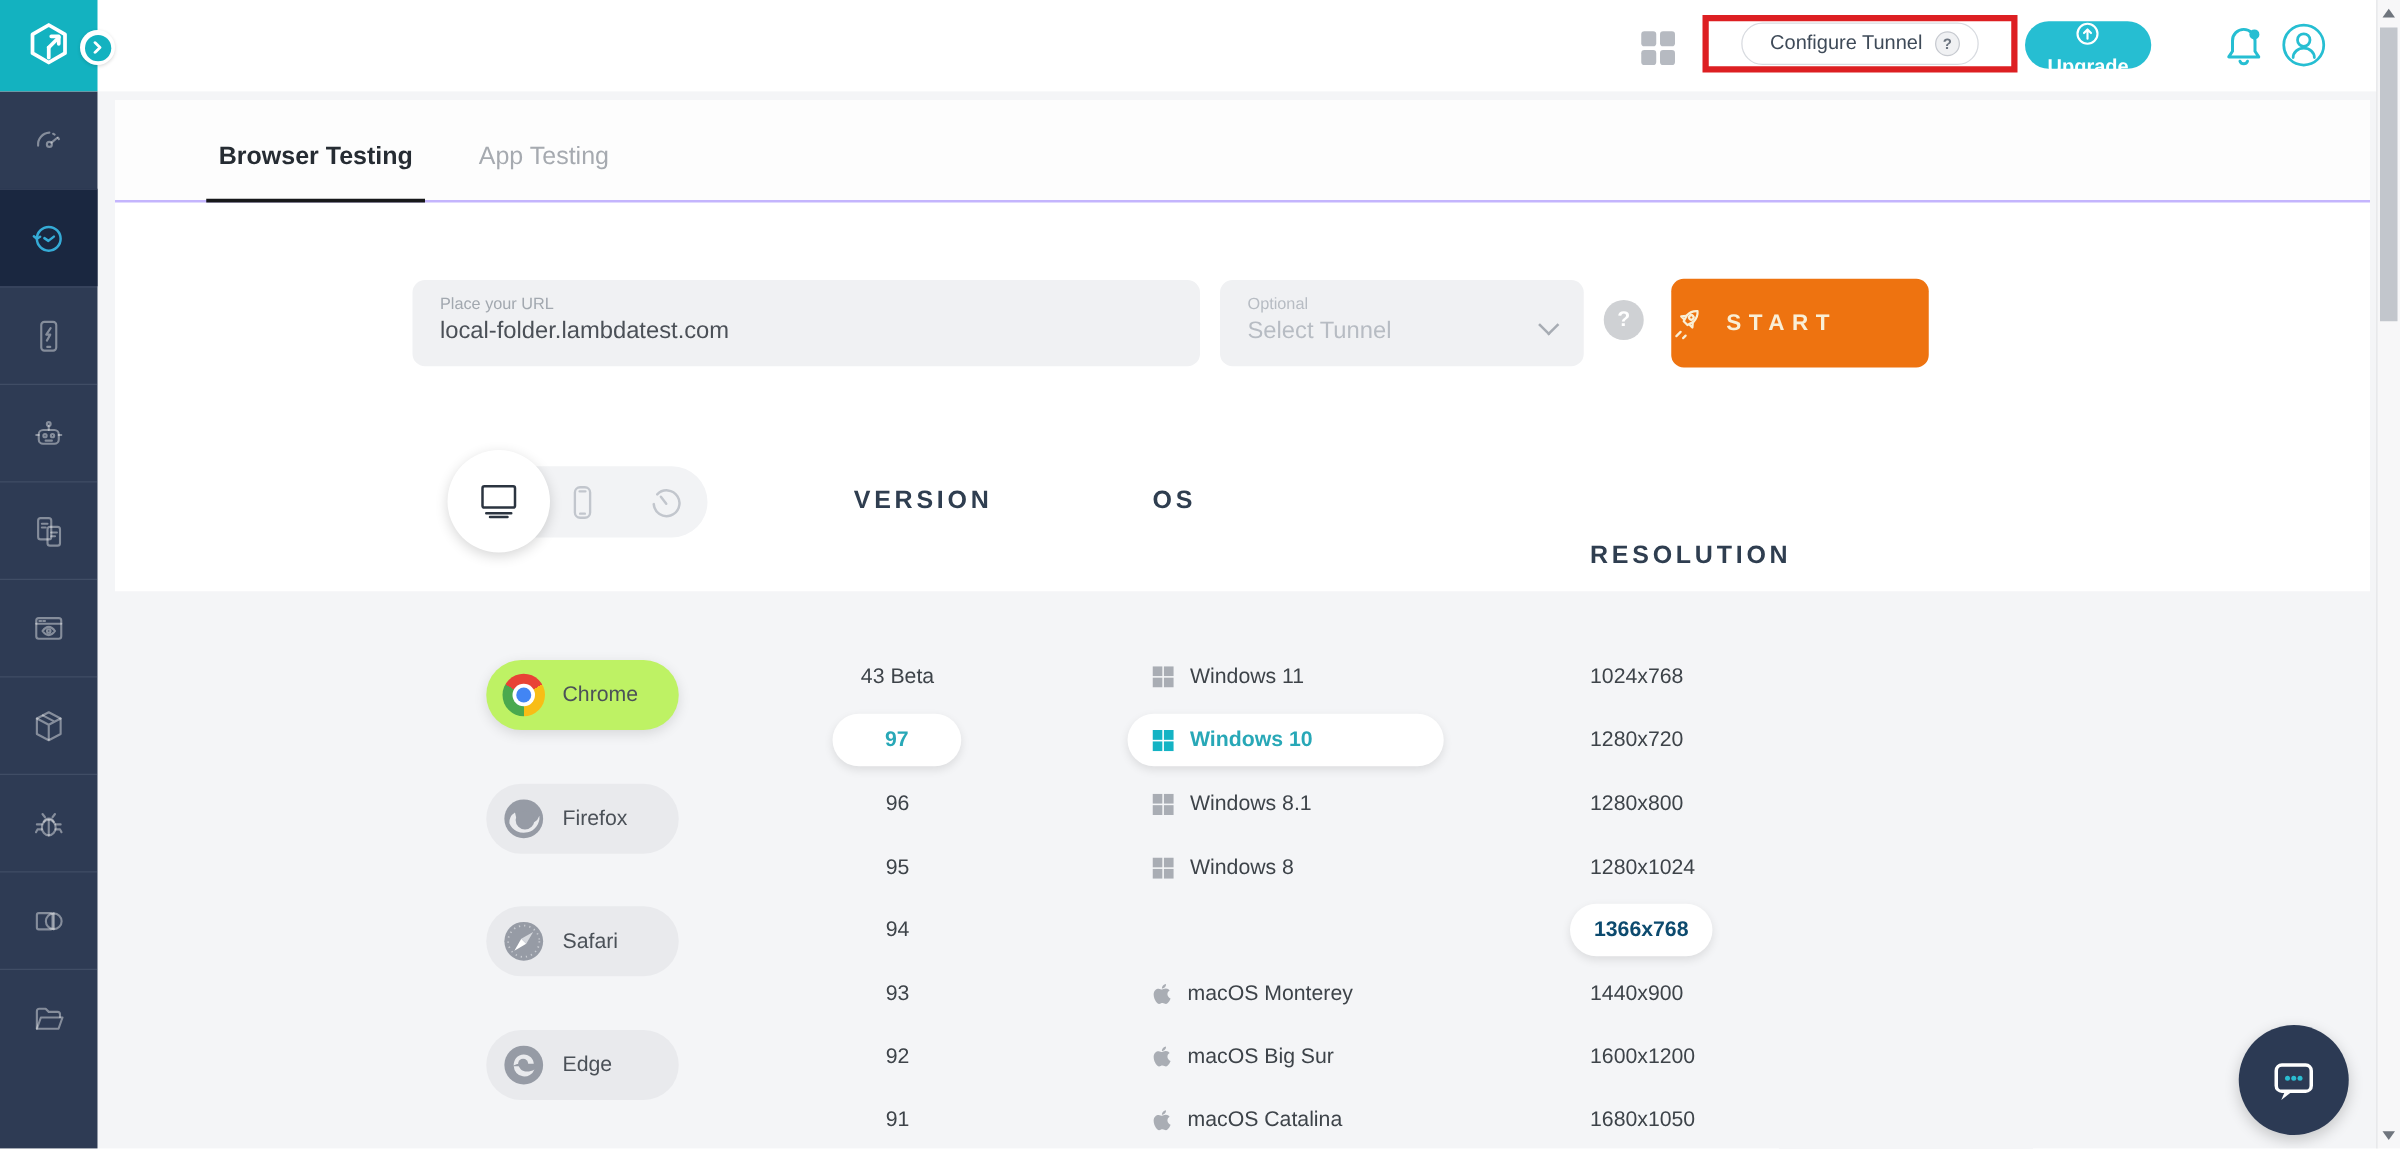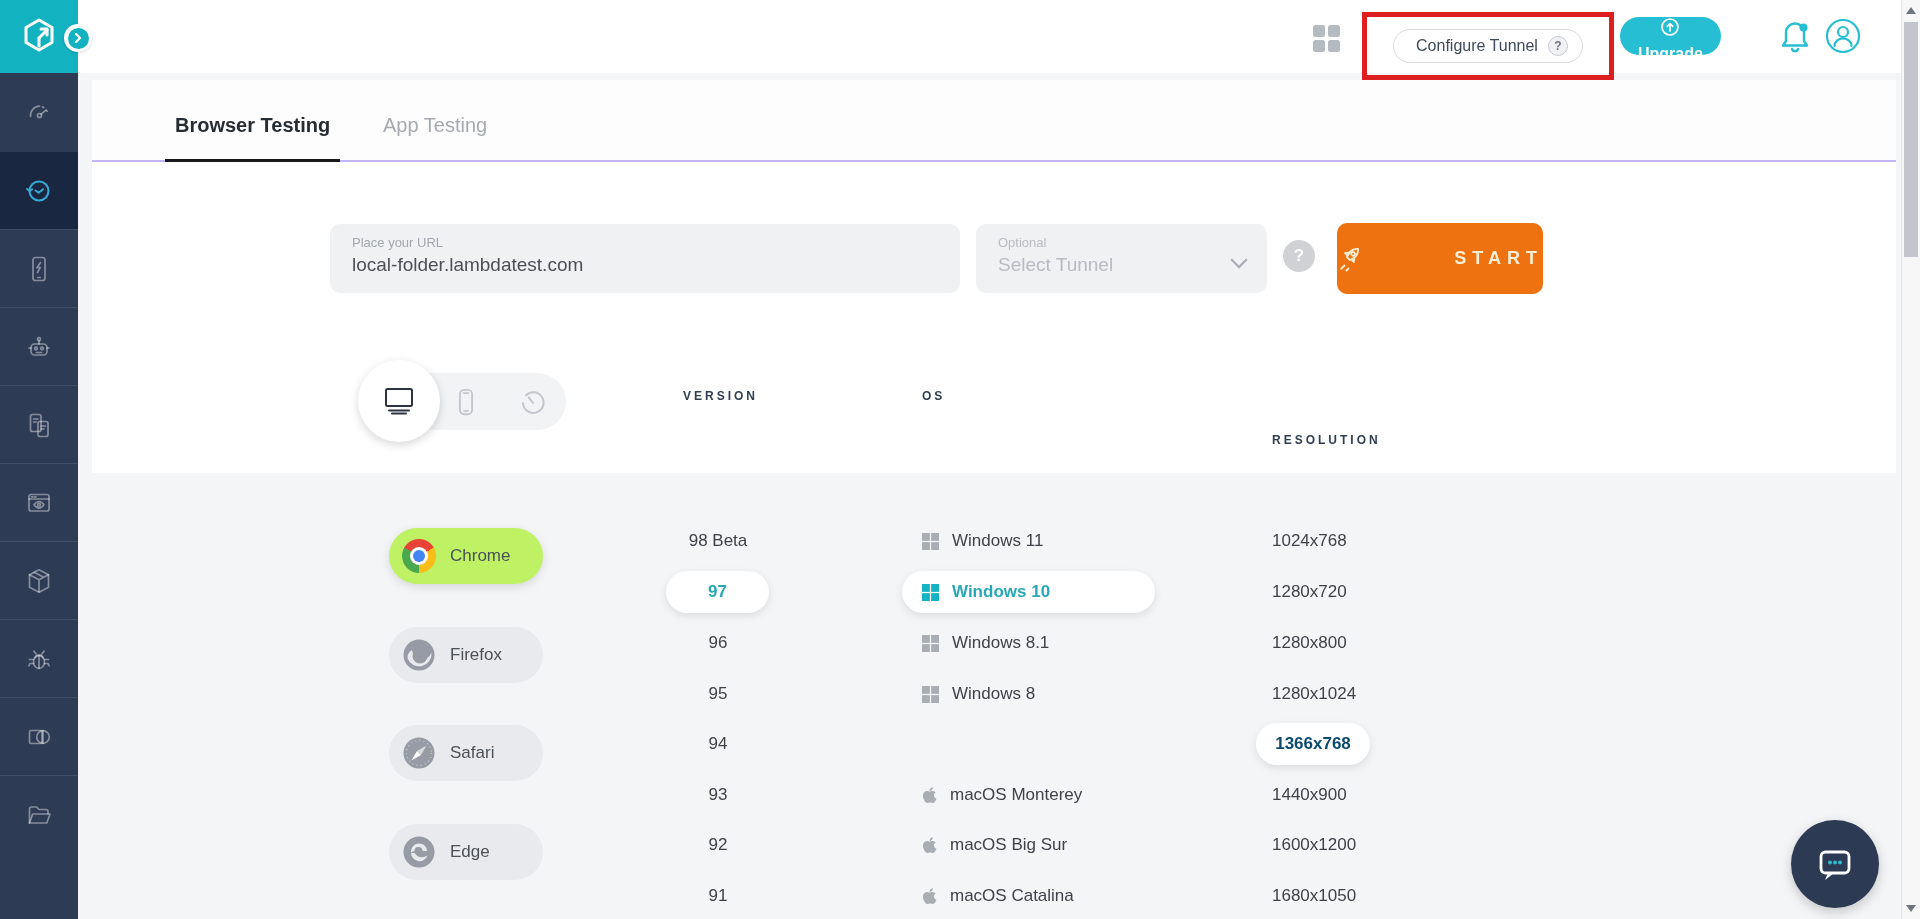--- a/index.html
+++ b/index.html
@@ -7,21 +7,21 @@
   body { font-family:"Liberation Sans", sans-serif; }
   .screen { position:relative; width:1920px; height:919px; background:#ffffff; overflow:hidden; }
 
   
   .header { position:absolute; left:0; top:0; width:1920px; height:73px; background:#ffffff; z-index:30; }
   .logo-sq { position:absolute; left:0; top:0; width:78px; height:73px; background:#13b2c0; display:flex; align-items:center; justify-content:center; }
   .collapse-btn { position:absolute; left:64px; top:24px; width:28px; height:28px; border-radius:50%; background:#ffffff; border:none; display:flex; align-items:center; justify-content:center; cursor:pointer; box-shadow:0 1px 3px rgba(0,0,0,.15); }
   .collapse-inner { width:21px; height:21px; border-radius:50%; background:#13b2c0; display:flex; align-items:center; justify-content:center; }
   .grid-icon { position:absolute; left:1313px; top:25px; width:27px; height:27px; display:grid; grid-template-columns:12px 12px; grid-template-rows:12px 12px; gap:3px; cursor:pointer; }
   .grid-icon span { background:#b6bac1; border-radius:2.5px; }
-  .annotation-box { position:absolute; left:1362px; top:12px; width:252px; height:68px; border:5px solid #dd1f22; display:flex; align-items:center; justify-content:center; z-index:5; }
+  .annotation-box { position:absolute; left:1362px; top:12px; width:252px; height:46px; border:5px solid #dd1f22; display:flex; align-items:center; justify-content:center; z-index:5; }
   .tunnel-pill { height:34px; padding:0 14px 0 22px; background:#ffffff; border:1px solid #d8dbe0; border-radius:17px; display:flex; align-items:center; gap:10px; font-size:16px; color:#3e4a58; cursor:pointer; }
   .q-badge { width:20px; height:20px; border-radius:50%; background:#f0f1f3; border:1px solid #c7cad0; color:#6d7580; font-size:12px; font-weight:bold; display:flex; align-items:center; justify-content:center; }
   .upgrade-btn { position:absolute; left:1620px; top:17px; height:38px; padding:0 18px; background:#26bed2; border:none; border-radius:19px; display:flex; align-items:center; gap:8px; color:#ffffff; font-size:16px; font-weight:bold; cursor:pointer;flex-direction:column; }
   .bell-btn { position:absolute; left:1776px; top:16px; width:40px; height:40px; background:none; border:none; cursor:pointer; }
   .avatar-btn { position:absolute; left:1824px; top:17px; width:38px; height:38px; background:none; border:none; cursor:pointer; }
 
   
   .sidebar { position:absolute; left:0; top:73px; width:78px; height:846px; background:#2e3b54; z-index:20; }
   .side-item { width:78px; height:78px; display:flex; align-items:center; justify-content:center; color:rgba(255,255,255,.42); cursor:pointer; border-top:1px solid rgba(150,162,184,.18); }
   .side-item:first-child { border-top:none; }
@@ -39,30 +39,30 @@
   .tab-underline { position:absolute; left:73px; bottom:-2px; width:175px; height:3px; background:#17181a; }
 
   .url-field { position:absolute; left:238px; top:144px; width:630px; height:69px; background:#f0f1f3; border-radius:10px; padding:11px 22px; cursor:text; }
   .field-label { font-size:13px; color:#a2a8af; display:block; }
   .url-value { font-size:19px; color:#4b5057; margin-top:4px; display:block; }
   .tunnel-select { position:absolute; left:884px; top:144px; width:291px; height:69px; background:#f0f1f3; border-radius:10px; padding:11px 22px; cursor:pointer; }
   .tunnel-select .field-label { color:#b7bcc3; }
   .select-placeholder { font-size:19px; color:#b7bcc3; margin-top:4px; display:block; }
   .select-chevron { position:absolute; right:22px; top:30px; width:12px; height:12px; border-left:2px solid #a7acb3; border-bottom:2px solid #a7acb3; transform:rotate(-45deg); }
   .help-circle { position:absolute; left:1191px; top:160px; width:32px; height:32px; border-radius:50%; background:#cfd1d4; color:#ffffff; font-size:17px; font-weight:bold; display:flex; align-items:center; justify-content:center; cursor:pointer; border:none; }
-  .start-btn { position:absolute; left:1245px; top:143px; width:206px; height:71px; background:#ee7310; border:none; border-radius:10px; display:flex; align-items:center; justify-content:space-between; gap:14px; cursor:pointer; }
+  .start-btn { position:absolute; left:1245px; top:143px; width:206px; height:71px; background:#ee7310; border:none; border-radius:10px; display:flex; align-items:center; justify-content:flex-start; gap:14px; cursor:pointer; }
   .start-label { color:#f9efd6; font-size:18px; font-weight:bold; letter-spacing:6px; }
 
   .device-toggle { position:absolute; left:269px; top:293px; width:205px; height:57px; background:#f2f3f5; border-radius:29px; }
   .toggle-active-circle { position:absolute; left:-3px; top:-13px; width:82px; height:82px; border-radius:50%; background:#ffffff; box-shadow:0 3px 10px rgba(0,0,0,.16); display:flex; align-items:center; justify-content:center; cursor:pointer; z-index:3; }
   .toggle-opt { position:absolute; top:13px; width:32px; height:32px; display:flex; align-items:center; justify-content:center; cursor:pointer; }
   .toggle-phone { left:89px; }
   .toggle-timer { left:156px; }
 
-  .col-header { position:absolute; top:309px; font-size:12px; font-weight:bold; letter-spacing:3px; color:#2f3e50; }
+  .col-header { position:absolute; top:309px; font-size:20px; font-weight:bold; letter-spacing:3px; color:#2f3e50; }
   .col-version { left:591px; }
   .col-os { left:830px; }
   .col-resolution { left:1180px;margin-top:44px; }
 
   
   .browser-pill { position:absolute; left:389px; width:154px; height:56px; border-radius:28px; background:#e9eaed; display:flex; align-items:center; padding-left:13px; gap:14px; cursor:pointer; }
   .browser-pill.selected { background:#bef264; box-shadow:0 3px 10px rgba(0,0,0,.12); }
   .browser-label { font-size:17px; color:#4b5158; }
   .blogo { width:34px; height:34px; border-radius:50%; position:relative; flex:0 0 auto; }
   .chrome-logo { background:conic-gradient(from -60deg, #e84336 0 120deg, #f8bd16 120deg 240deg, #4aa94e 240deg 360deg); }
@@ -354,21 +354,21 @@
       <svg width="34" height="34" viewBox="0 0 34 34">
         <circle cx="17" cy="17" r="15.5" fill="#969ba5"></circle>
         <path d="M9 18a8.5 8.5 0 0 0 16.5 2.5C21 23.5 14 22.5 13.5 18z" fill="#e9eaed"></path>
         <path d="M9 18c-.5-5 3-9.5 8-9.5 4.5 0 8 3.5 8 7.5H13.5c-.3 0-4.5.5-4.5 2z" fill="#e9eaed"></path>
         <circle cx="16.5" cy="16" r="4" fill="#969ba5"></circle>
       </svg>
     </span>
     <span class="browser-label">Edge</span>
   </div>
 
-  <div class="vrow" style="top:520px">98 Beta</div>
+  <div class="vrow" style="top:520px">43 Beta</div>
   <div class="vrow selected" style="top:571px">97</div>
   <div class="vrow" style="top:622px">96</div>
   <div class="vrow" style="top:673px">95</div>
   <div class="vrow" style="top:723px">94</div>
   <div class="vrow" style="top:774px">93</div>
   <div class="vrow" style="top:824px">92</div>
   <div class="vrow" style="top:875px">91</div>
 
   <div class="osrow" style="top:520px">
     <span class="os-ic">

